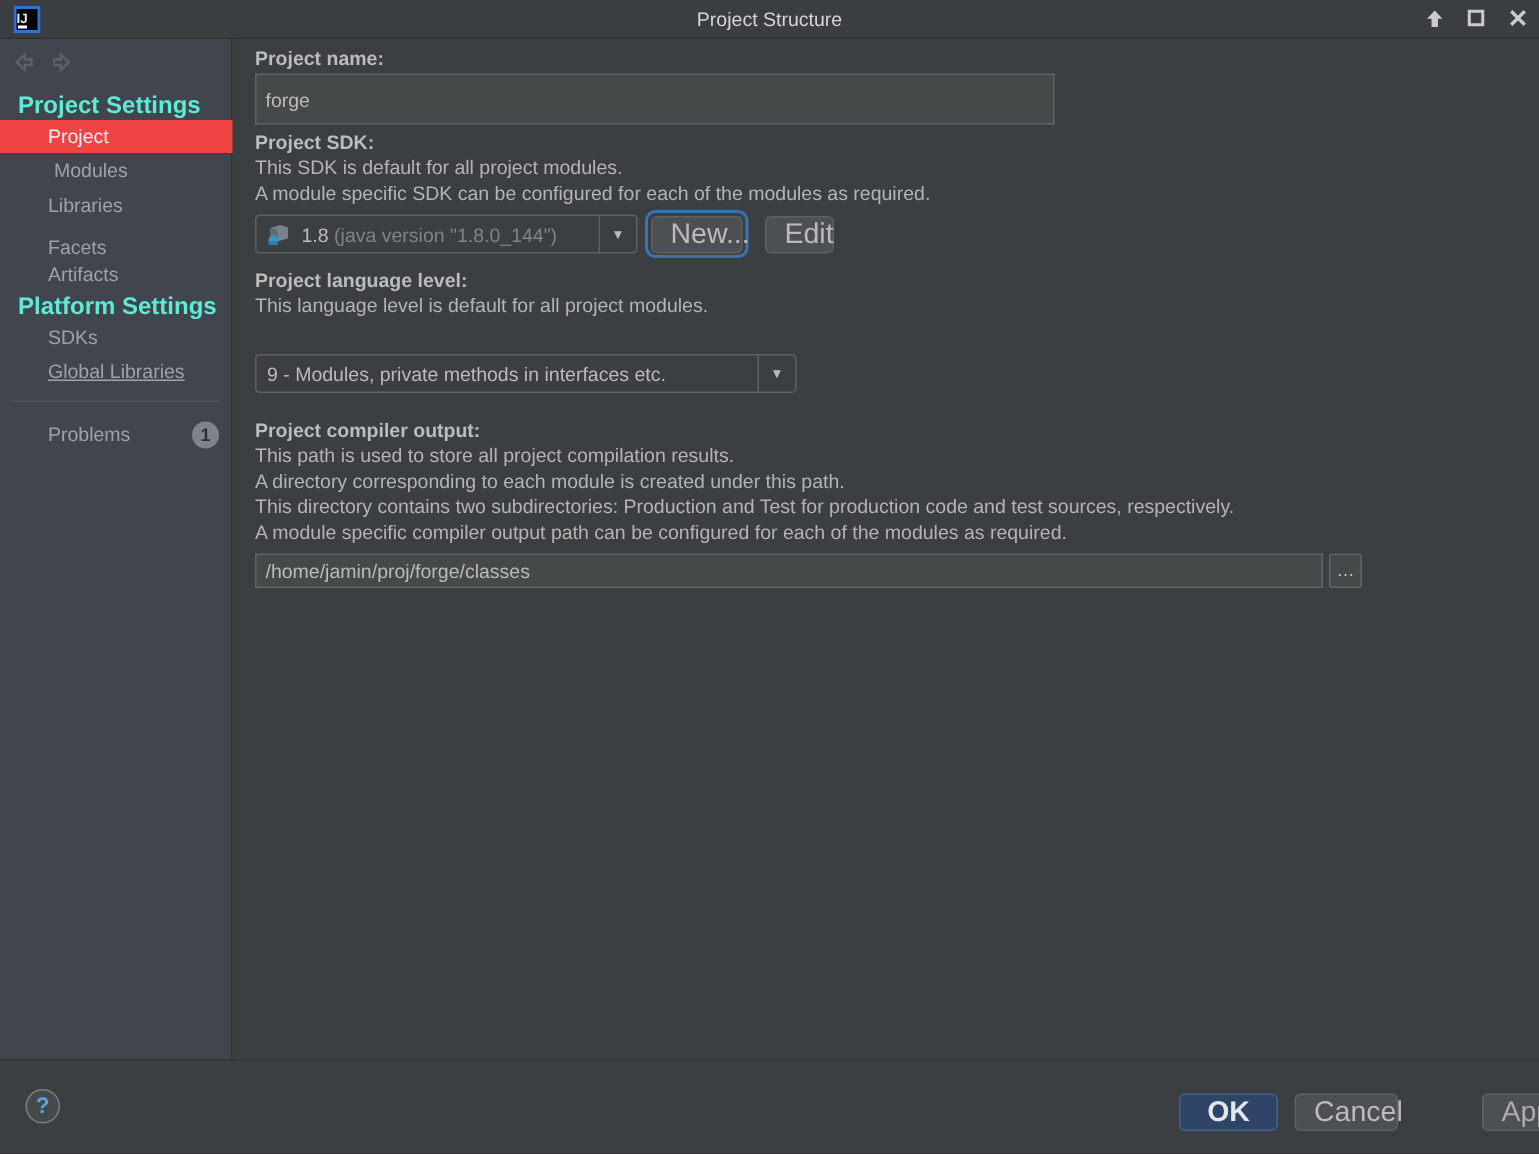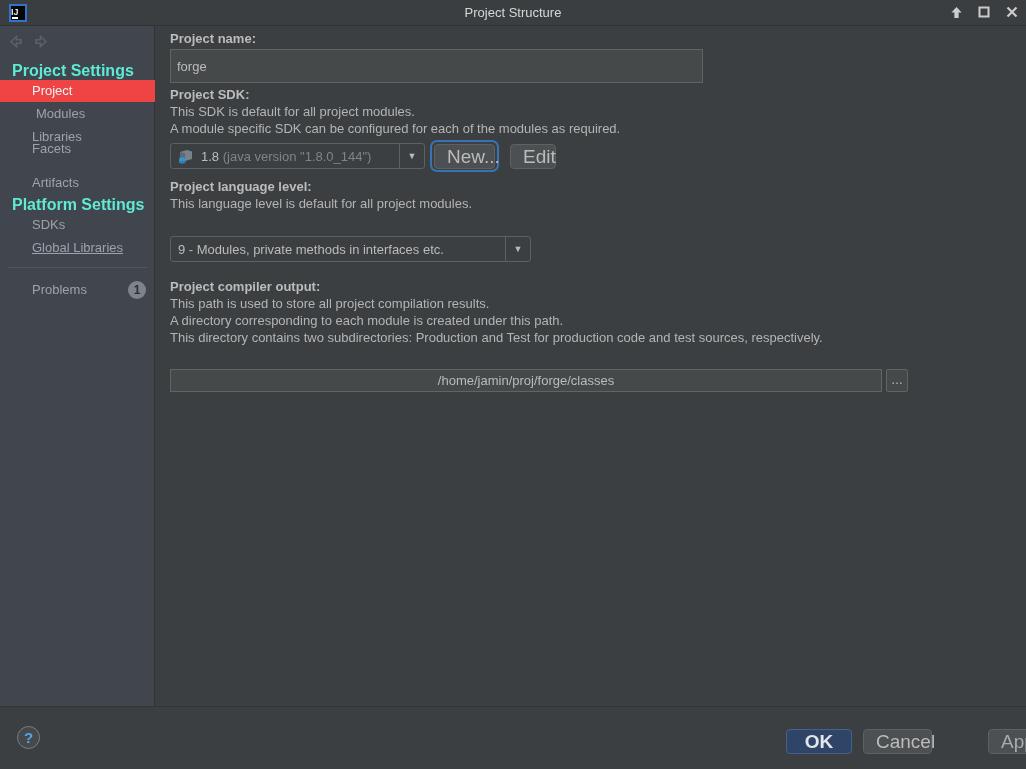--- a/index.html
+++ b/index.html
@@ -137,21 +137,21 @@
             <path d="M6.5 2.5 L12 7.5 L6.5 12.5 L6.5 9.3 L2 9.3 L2 5.7 L6.5 5.7 Z" fill="none" stroke="#5f646b" stroke-width="1.6"></path>
           </svg>
       </div>
     </div>
 
     <div class="side-header" style="top:36px;">Project Settings</div>
 
     <div class="side-item selected" style="top:54px;">Project</div>
     <div class="side-item" style="top:77px;padding-left:36px;">Modules</div>
     <div class="side-item" style="top:100px;">Libraries</div>
-    <div class="side-item" style="top:112px;">Facets</div>
+    <div class="side-item" style="top:128px;">Facets</div>
     <div class="side-item" style="top:146px;">Artifacts</div>
 
     <div class="side-header" style="top:170px;">Platform Settings</div>
 
     <div class="side-item" style="top:188px;">SDKs</div>
     <div class="side-item" style="top:211px;text-decoration:underline;">Global Libraries</div>
 
     <div class="side-divider" style="top:241px;"></div>
 
     <div class="problems-row">
@@ -192,22 +192,23 @@
 
   <div class="combo" style="left:170px; top:236px; width:361px;">
     <span class="combo-text">9 - Modules, private methods in interfaces etc.</span>
     <span class="arrow-box">▼</span>
   </div>
 
   <div class="label-bold" style="left:170px; top:279px;">Project compiler output:</div>
   <div class="desc" style="left:170px; top:296px;">This path is used to store all project compilation results.</div>
   <div class="desc" style="left:170px; top:313px;">A directory corresponding to each module is created under this path.</div>
   <div class="desc" style="left:170px; top:330px;">This directory contains two subdirectories: Production and Test for production code and test sources, respectively.</div>
-
-  <input class="text-input" style="left: 170px; top: 369px; width: 712px; height: 23px; text-align: center;" value="/home/jamin/proj/forge/classes">
+  <div class="desc" style="left:170px; top:347px;">A module specific compiler output path can be configured for each of the modules as required.</div>
+
+  <input class="text-input" style="left: 170px; top: 369px; width: 712px; height: 23px;" value="/home/jamin/proj/forge/classes">
   <button class="dots-btn" style="left:886px; top:369px;">…</button>
 
   <div class="footer">
     <div class="help-btn">?</div>
     <button class="btn btn-ok">OK</button>
     <button class="btn btn-cancel">Cancel</button>
     <button class="btn btn-apply">Apply</button>
   </div>
 
 </div>

